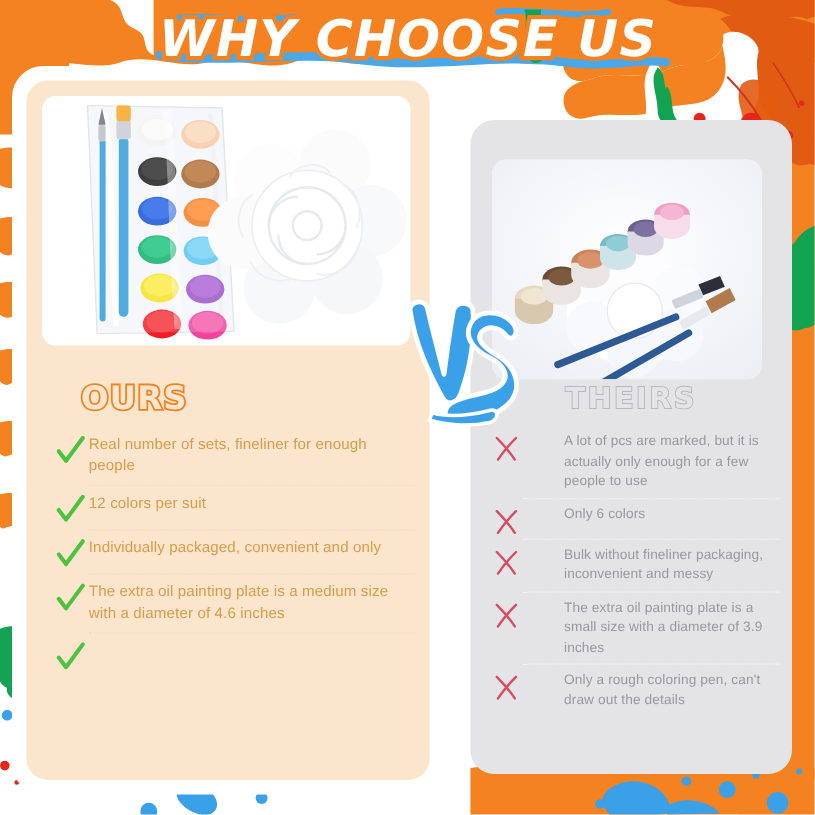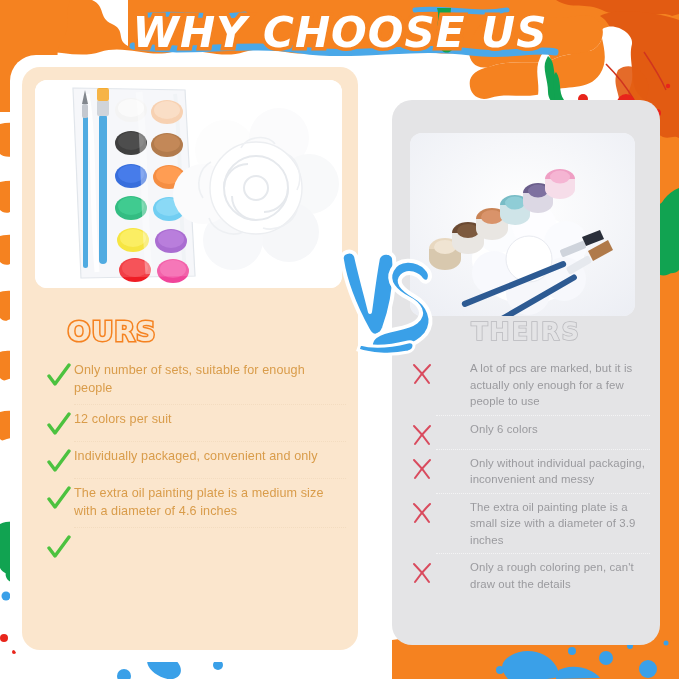--- a/index.html
+++ b/index.html
@@ -303,21 +303,21 @@
         </span>
         <span class="txt-theirs">Only 6 colors</span>
       </div>
       <div class="row row-theirs sep-theirs">
         <span class="mark">
           <svg width="24" height="24" viewBox="0 0 24 24">
             <path d="M4 4 C9 9 15 16 19 22" stroke="#D94B5E" stroke-width="2" fill="none" stroke-linecap="round"></path>
             <path d="M20 4 C15 9 9 16 5 22" stroke="#D94B5E" stroke-width="2" fill="none" stroke-linecap="round"></path>
           </svg>
         </span>
-        <span class="txt-theirs">Only without individual packaging, inconvenient and messy</span>
+        <span class="txt-theirs">Bulk without fineliner packaging, inconvenient and messy</span>
       </div>
       <div class="row row-theirs sep-theirs">
         <span class="mark">
           <svg width="24" height="24" viewBox="0 0 24 24">
             <path d="M4 4 C9 9 15 16 19 22" stroke="#D94B5E" stroke-width="2" fill="none" stroke-linecap="round"></path>
             <path d="M20 4 C15 9 9 16 5 22" stroke="#D94B5E" stroke-width="2" fill="none" stroke-linecap="round"></path>
           </svg>
         </span>
         <span class="txt-theirs">The extra oil painting plate is a small size with a diameter of 3.9 inches</span>
       </div>
@@ -424,21 +424,21 @@
         </svg>
       </div>
 
       <div class="list list-ours">
         <div class="row row-ours sep-ours">
           <span class="mark">
             <svg width="26" height="26" viewBox="0 0 26 26">
               <path d="M3 13 L9 21 L23 2" stroke="#4CC23F" stroke-width="3.4" fill="none" stroke-linecap="round" stroke-linejoin="round"></path>
             </svg>
           </span>
-          <span class="txt-ours">Only number of sets, suitable for enough people</span>
+          <span class="txt-ours">Real number of sets, fineliner for enough people</span>
         </div>
         <div class="row row-ours sep-ours">
           <span class="mark">
             <svg width="26" height="26" viewBox="0 0 26 26">
               <path d="M3 13 L9 21 L23 2" stroke="#4CC23F" stroke-width="3.4" fill="none" stroke-linecap="round" stroke-linejoin="round"></path>
             </svg>
           </span>
           <span class="txt-ours">12 colors per suit</span>
         </div>
         <div class="row row-ours sep-ours">

